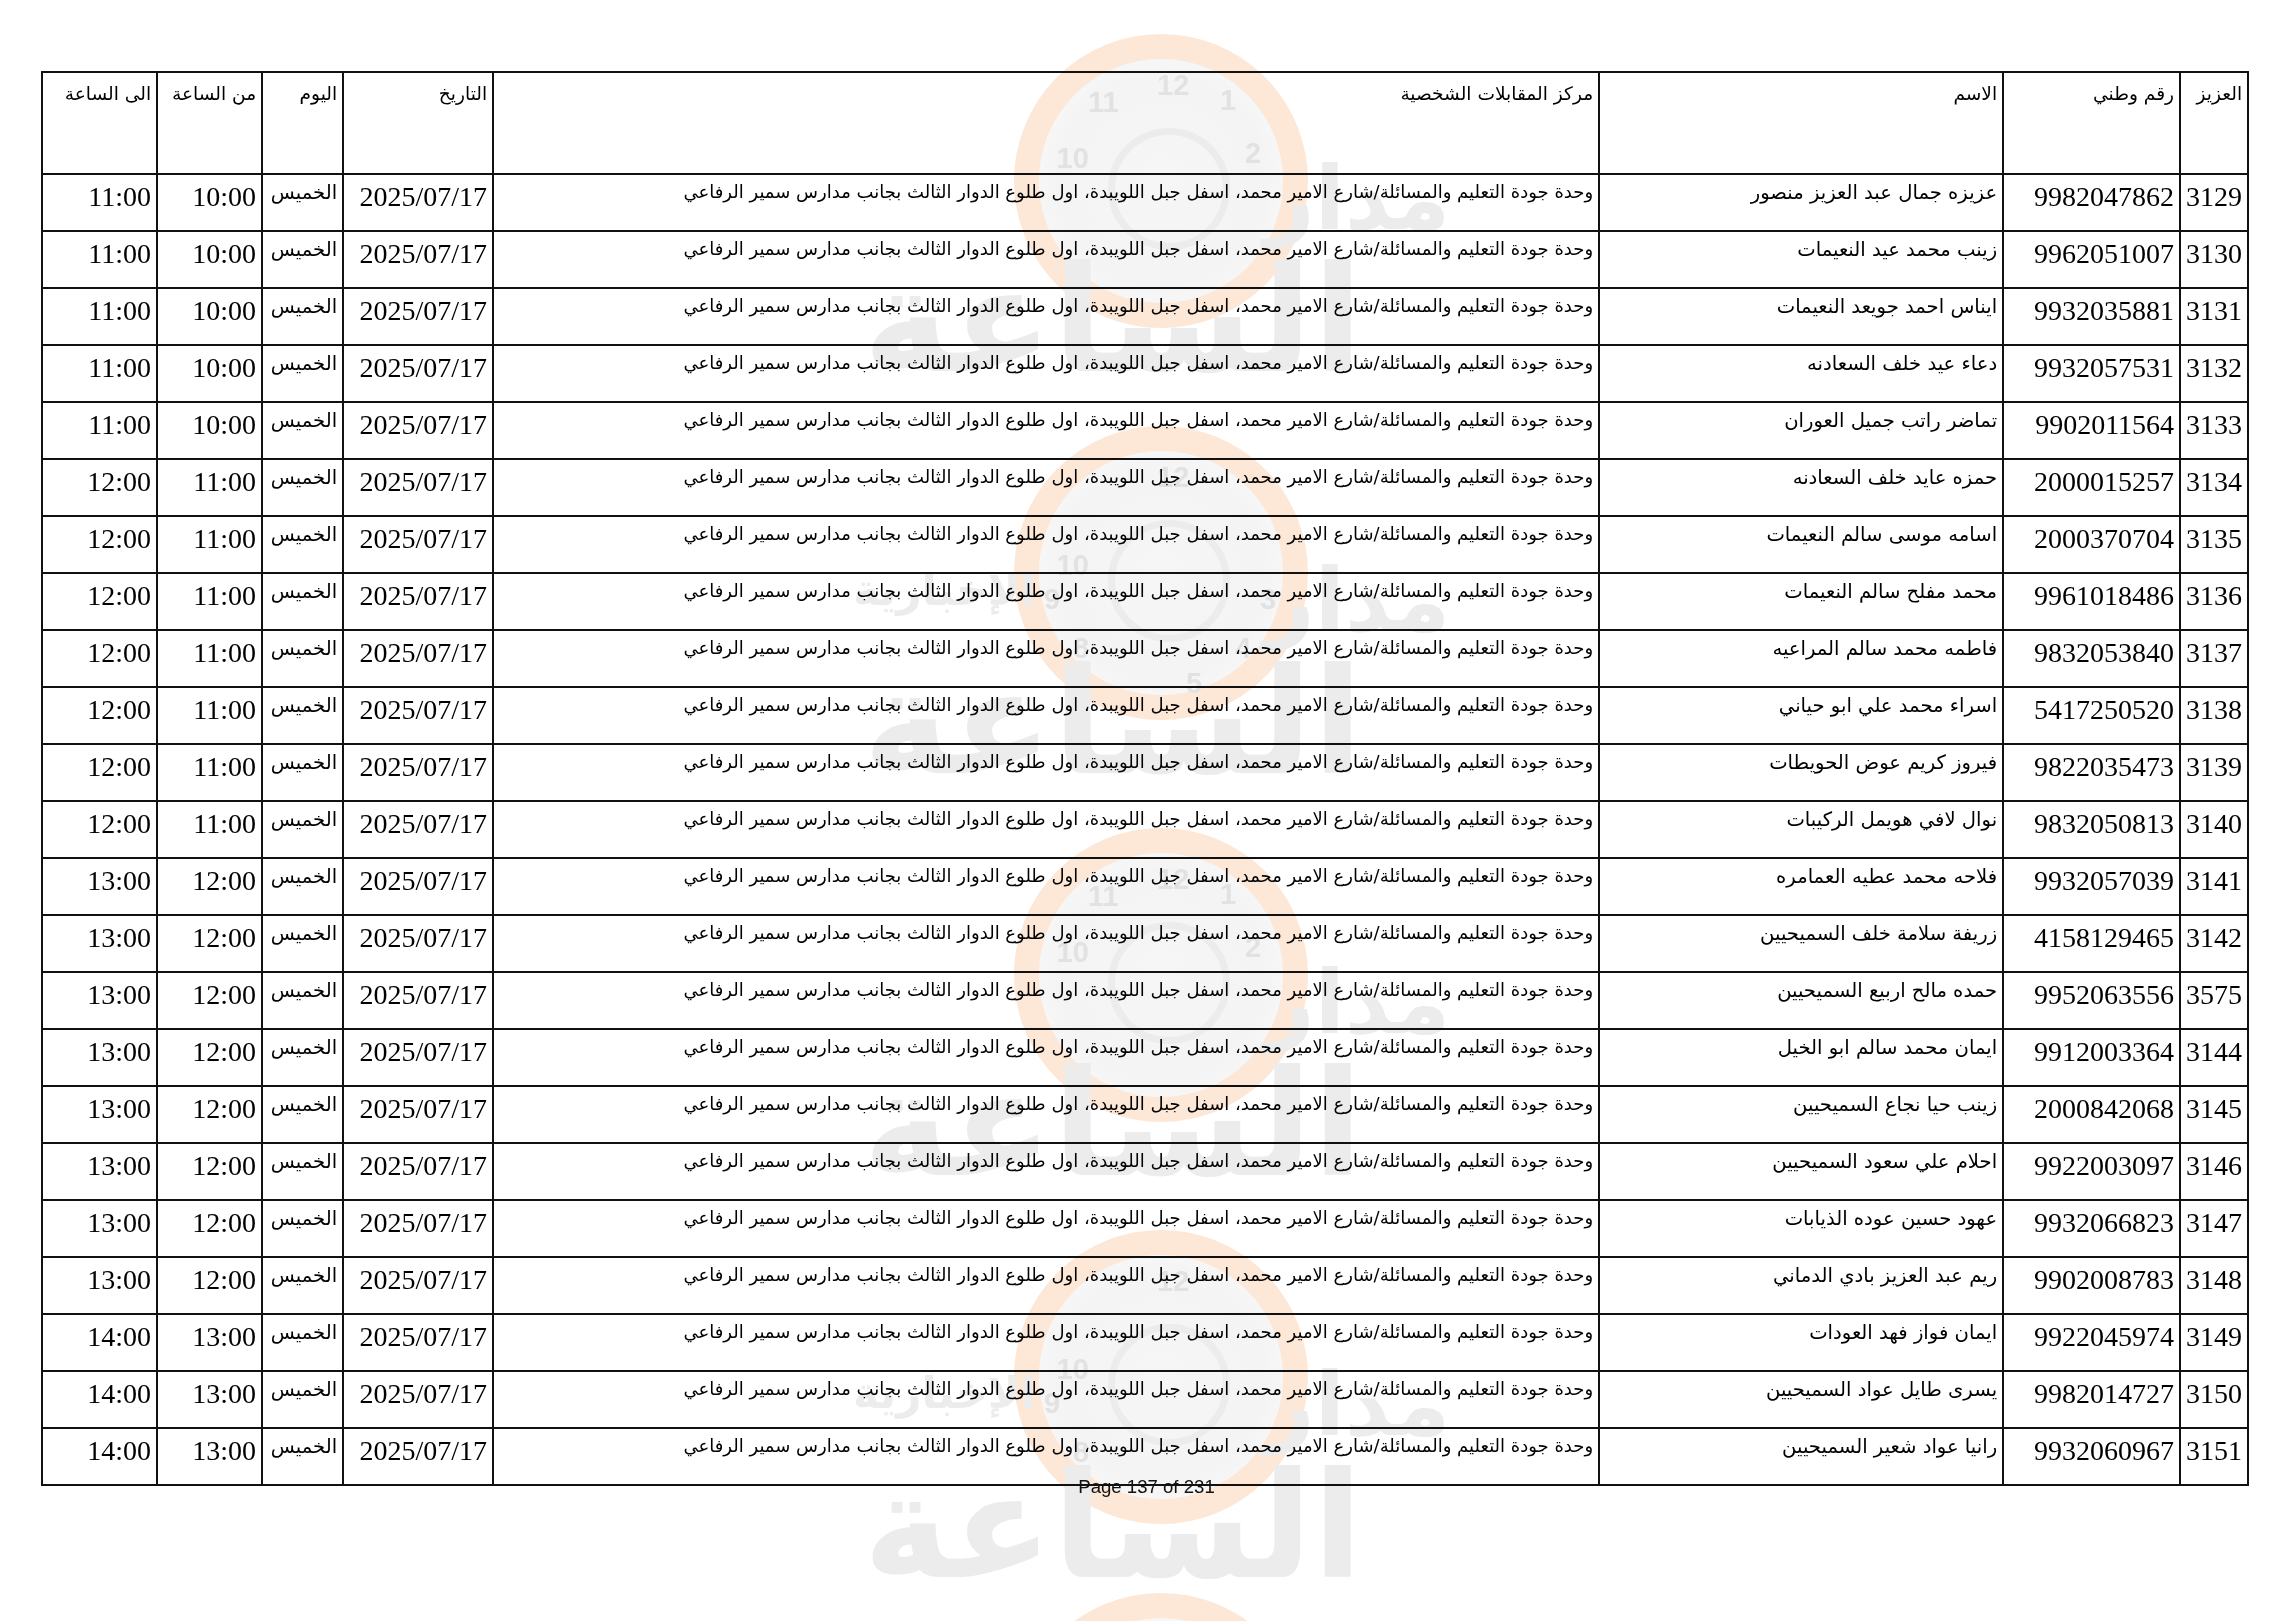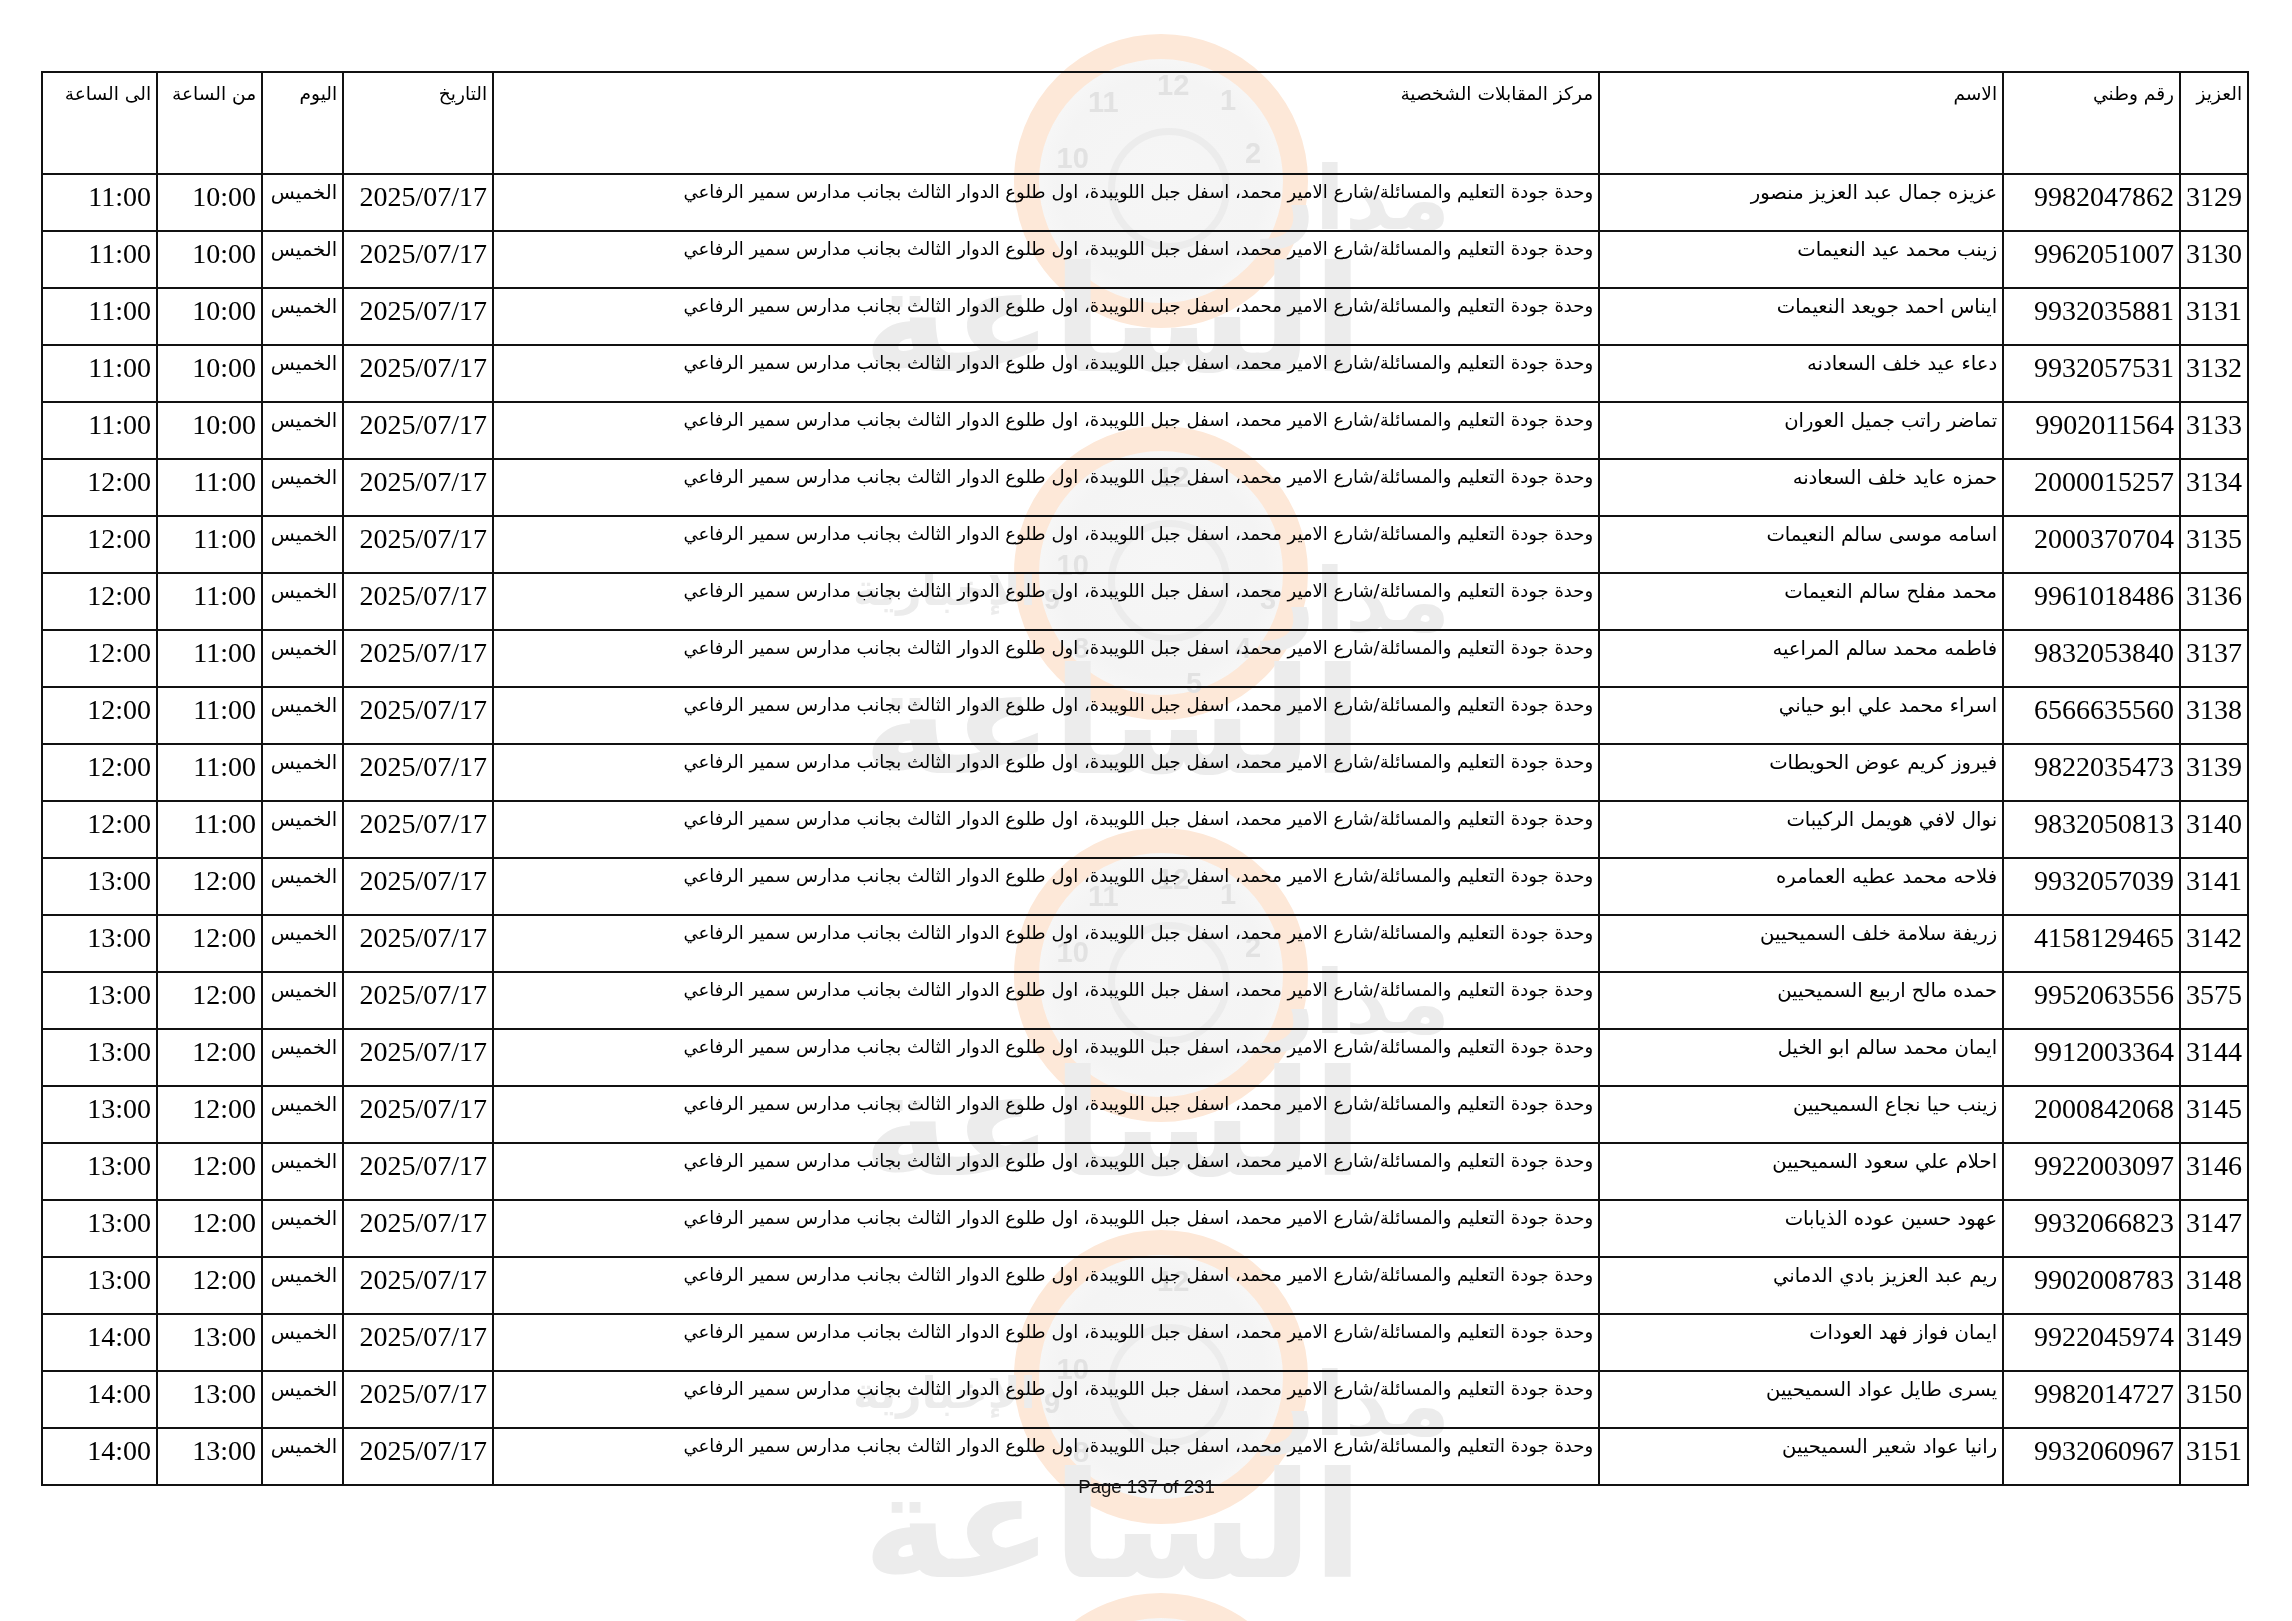--- a/index.html
+++ b/index.html
@@ -277,21 +277,21 @@
           <td class="nid">9832053840</td>
           <td class="name">فاطمه محمد سالم المراعيه</td>
           <td class="center">وحدة جودة التعليم والمسائلة/شارع الامير محمد، اسفل جبل اللويبدة، اول طلوع الدوار الثالث بجانب مدارس سمير الرفاعي</td>
           <td class="date">2025/07/17</td>
           <td class="day">الخميس</td>
           <td class="time">11:00</td>
           <td class="time">12:00</td>
         </tr>
         <tr>
           <td class="num">3138</td>
-          <td class="nid">6566635560</td>
+          <td class="nid">5417250520</td>
           <td class="name">اسراء محمد علي ابو حياني</td>
           <td class="center">وحدة جودة التعليم والمسائلة/شارع الامير محمد، اسفل جبل اللويبدة، اول طلوع الدوار الثالث بجانب مدارس سمير الرفاعي</td>
           <td class="date">2025/07/17</td>
           <td class="day">الخميس</td>
           <td class="time">11:00</td>
           <td class="time">12:00</td>
         </tr>
         <tr>
           <td class="num">3139</td>
           <td class="nid">9822035473</td>

